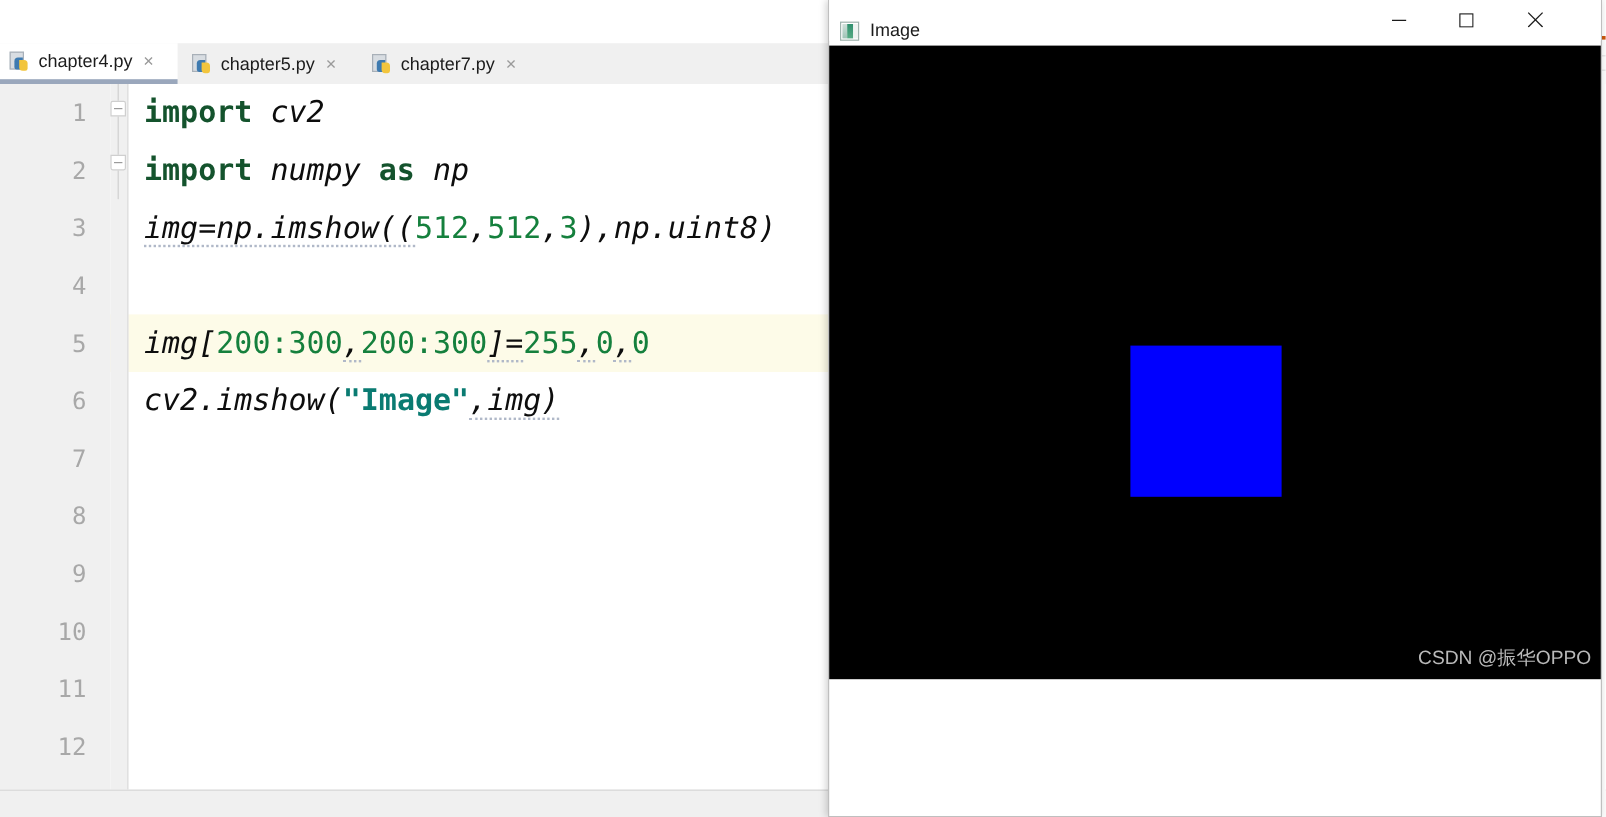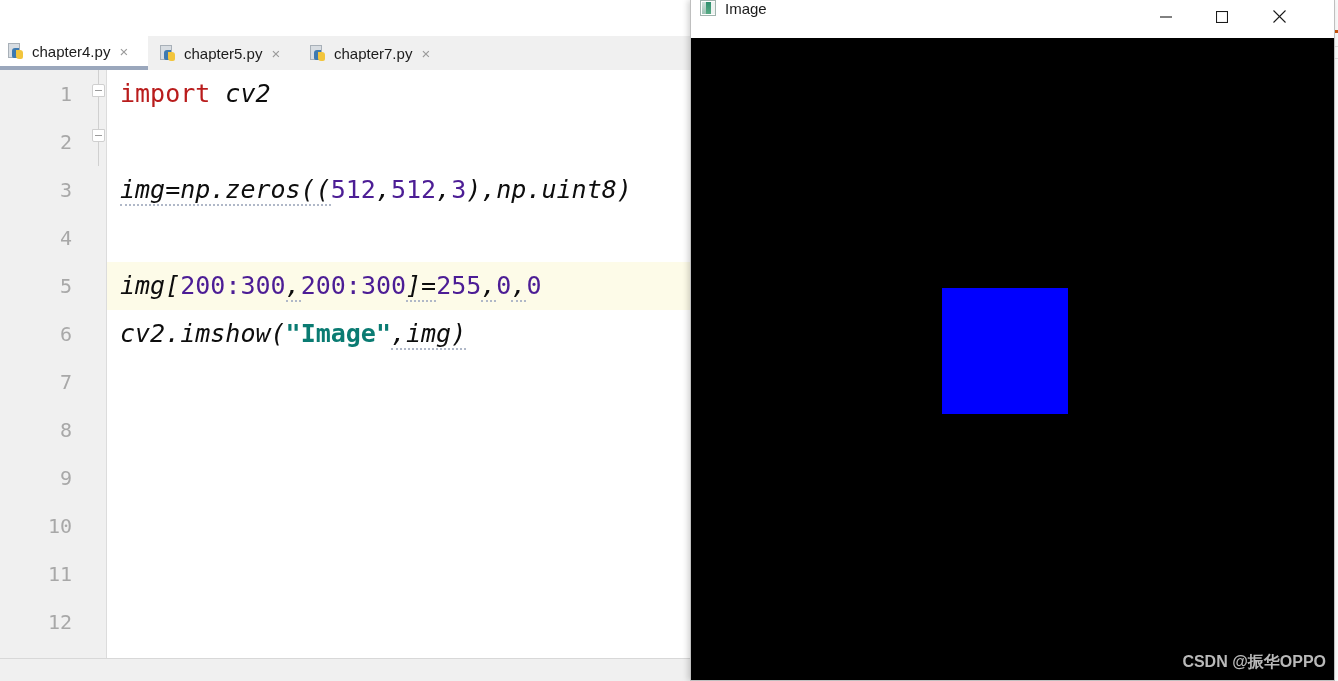--- a/index.html
+++ b/index.html
@@ -147,22 +147,22 @@
     position: absolute;
     left: 120px;
     height: 48px;
     line-height: 48px;
     font-family: "DejaVu Sans Mono", monospace;
     font-size: 25px;
     color: #0d0d0d;
     white-space: pre;
     letter-spacing: 0px;
   }
-  .kw  { color: #b91c1c; }
-  .num { color: #4c1d95; }
+  .kw  { color: #14532d; font-weight: bold; }
+  .num { color: #15803d; }
   .str { color: #0a7b72; font-weight: 700; }
   .ident { color: #0d0d0d; font-style: italic; }
   .squiggle {
     border-bottom: 2px dotted #b0b8c8;
   }
   #code-clip {
     position: absolute;
     left: 106px; top: 0;
     width: 584px; height: 588px;
     overflow: hidden;
@@ -215,21 +215,21 @@
     border-top: none;
     box-sizing: border-box;
     box-shadow: -2px 0 6px rgba(0,0,0,0.18);
   }
   #imgwin-title {
     position: absolute;
     left: 0; top: 0;
     width: 643px; height: 34px;
     background: #ffffff;
     display: flex;
-    align-items: flex-start;
+    align-items: flex-end;
   }
   #imgwin-icon {
     position: relative;
     margin-left: 9px;
     width: 16px; height: 16px;
     background: #ffffff;
     border: 1px solid #9fb3ad;
     box-sizing: border-box;
     flex: 0 0 auto;
   }
@@ -258,24 +258,23 @@
     top: 0;
     width: 46px; height: 33px;
     display: flex;
     align-items: center;
     justify-content: center;
   }
   .winbtn svg { display: block; }
   #imgwin-canvas {
     position: absolute;
     left: 0px; top: 38px;
-    width: 643px; height: 642px;
+    width: 643px; height: 528px;
     background: #000000;
     overflow: hidden;
-    font-weight: bold;
   }
   #blue-square {
     position: absolute;
     background: #0000ff;
   }
   #watermark {
     position: absolute;
     right: 8px; bottom: 7px;
     font-size: 16px;
     color: #b9b9b9;
@@ -349,22 +348,23 @@
         <div class="fold-marker top" style="top:14px;"></div>
         <div class="fold-line" style="top:27px; height:32px;"></div>
         <div class="fold-marker bot" style="top:59px;"></div>
         <div class="fold-line" style="top:72px; height:24px;"></div>
       </div>
 
       <div id="code-clip">
 
         <div class="codeline" style="top:0px; left:14px;"><span class="kw">import</span><span class="ident"> cv2</span></div>
 
-
-        <div class="codeline" style="top:96px; left:14px;"><span class="ident squiggle">img=np.zeros((</span><span class="num">512</span><span class="ident">,</span><span class="num">512</span><span class="ident">,</span><span class="num">3</span><span class="ident">),np.uint8)</span></div>
+        <div class="codeline" style="top:48px; left:14px;"><span class="kw">import</span><span class="ident"> numpy </span><span class="kw">as</span><span class="ident"> np</span></div>
+
+        <div class="codeline" style="top:96px; left:14px;"><span class="ident squiggle">img=np.imshow((</span><span class="num">512</span><span class="ident">,</span><span class="num">512</span><span class="ident">,</span><span class="num">3</span><span class="ident">),np.uint8)</span></div>
 
 
         <div class="codeline" style="top:192px; left:14px;"><span class="ident">img[</span><span class="num">200</span><span class="num">:</span><span class="num">300</span><span class="ident squiggle">,</span><span class="num">200</span><span class="num">:</span><span class="num">300</span><span class="ident squiggle">]=</span><span class="num">255</span><span class="ident squiggle">,</span><span class="num">0</span><span class="ident squiggle">,</span><span class="num">0</span></div>
 
         <div class="codeline" style="top:240px; left:14px;"><span class="ident">cv2.imshow(</span><span class="str">"Image"</span><span class="ident squiggle">,img)</span></div>
 
 
       </div>
 
     </div>

